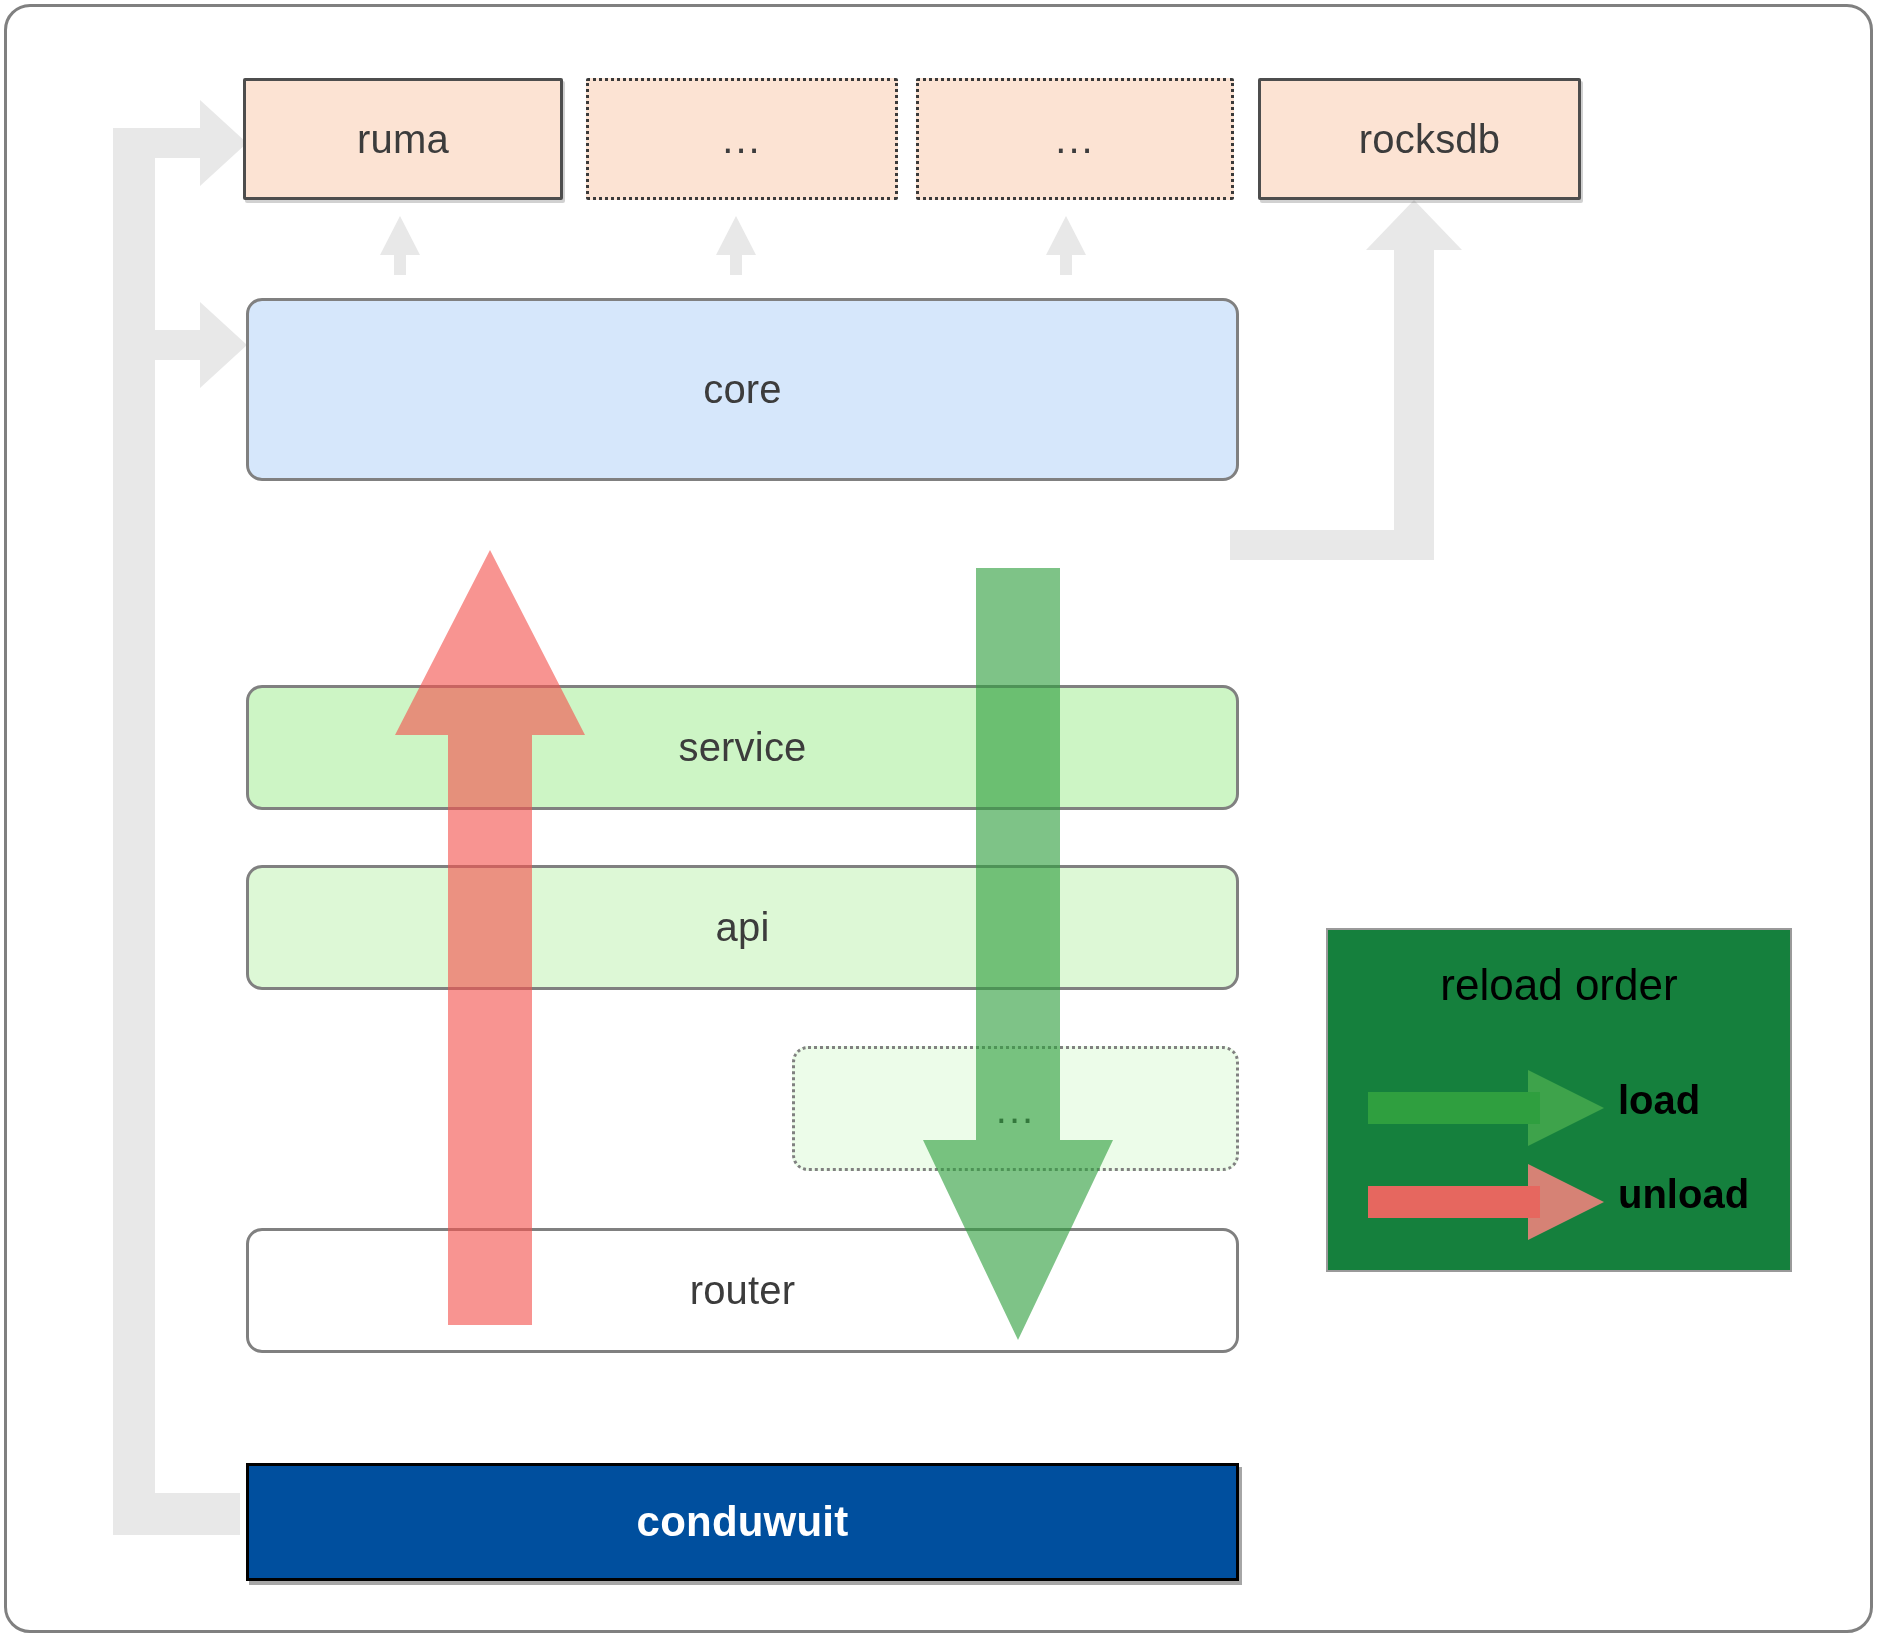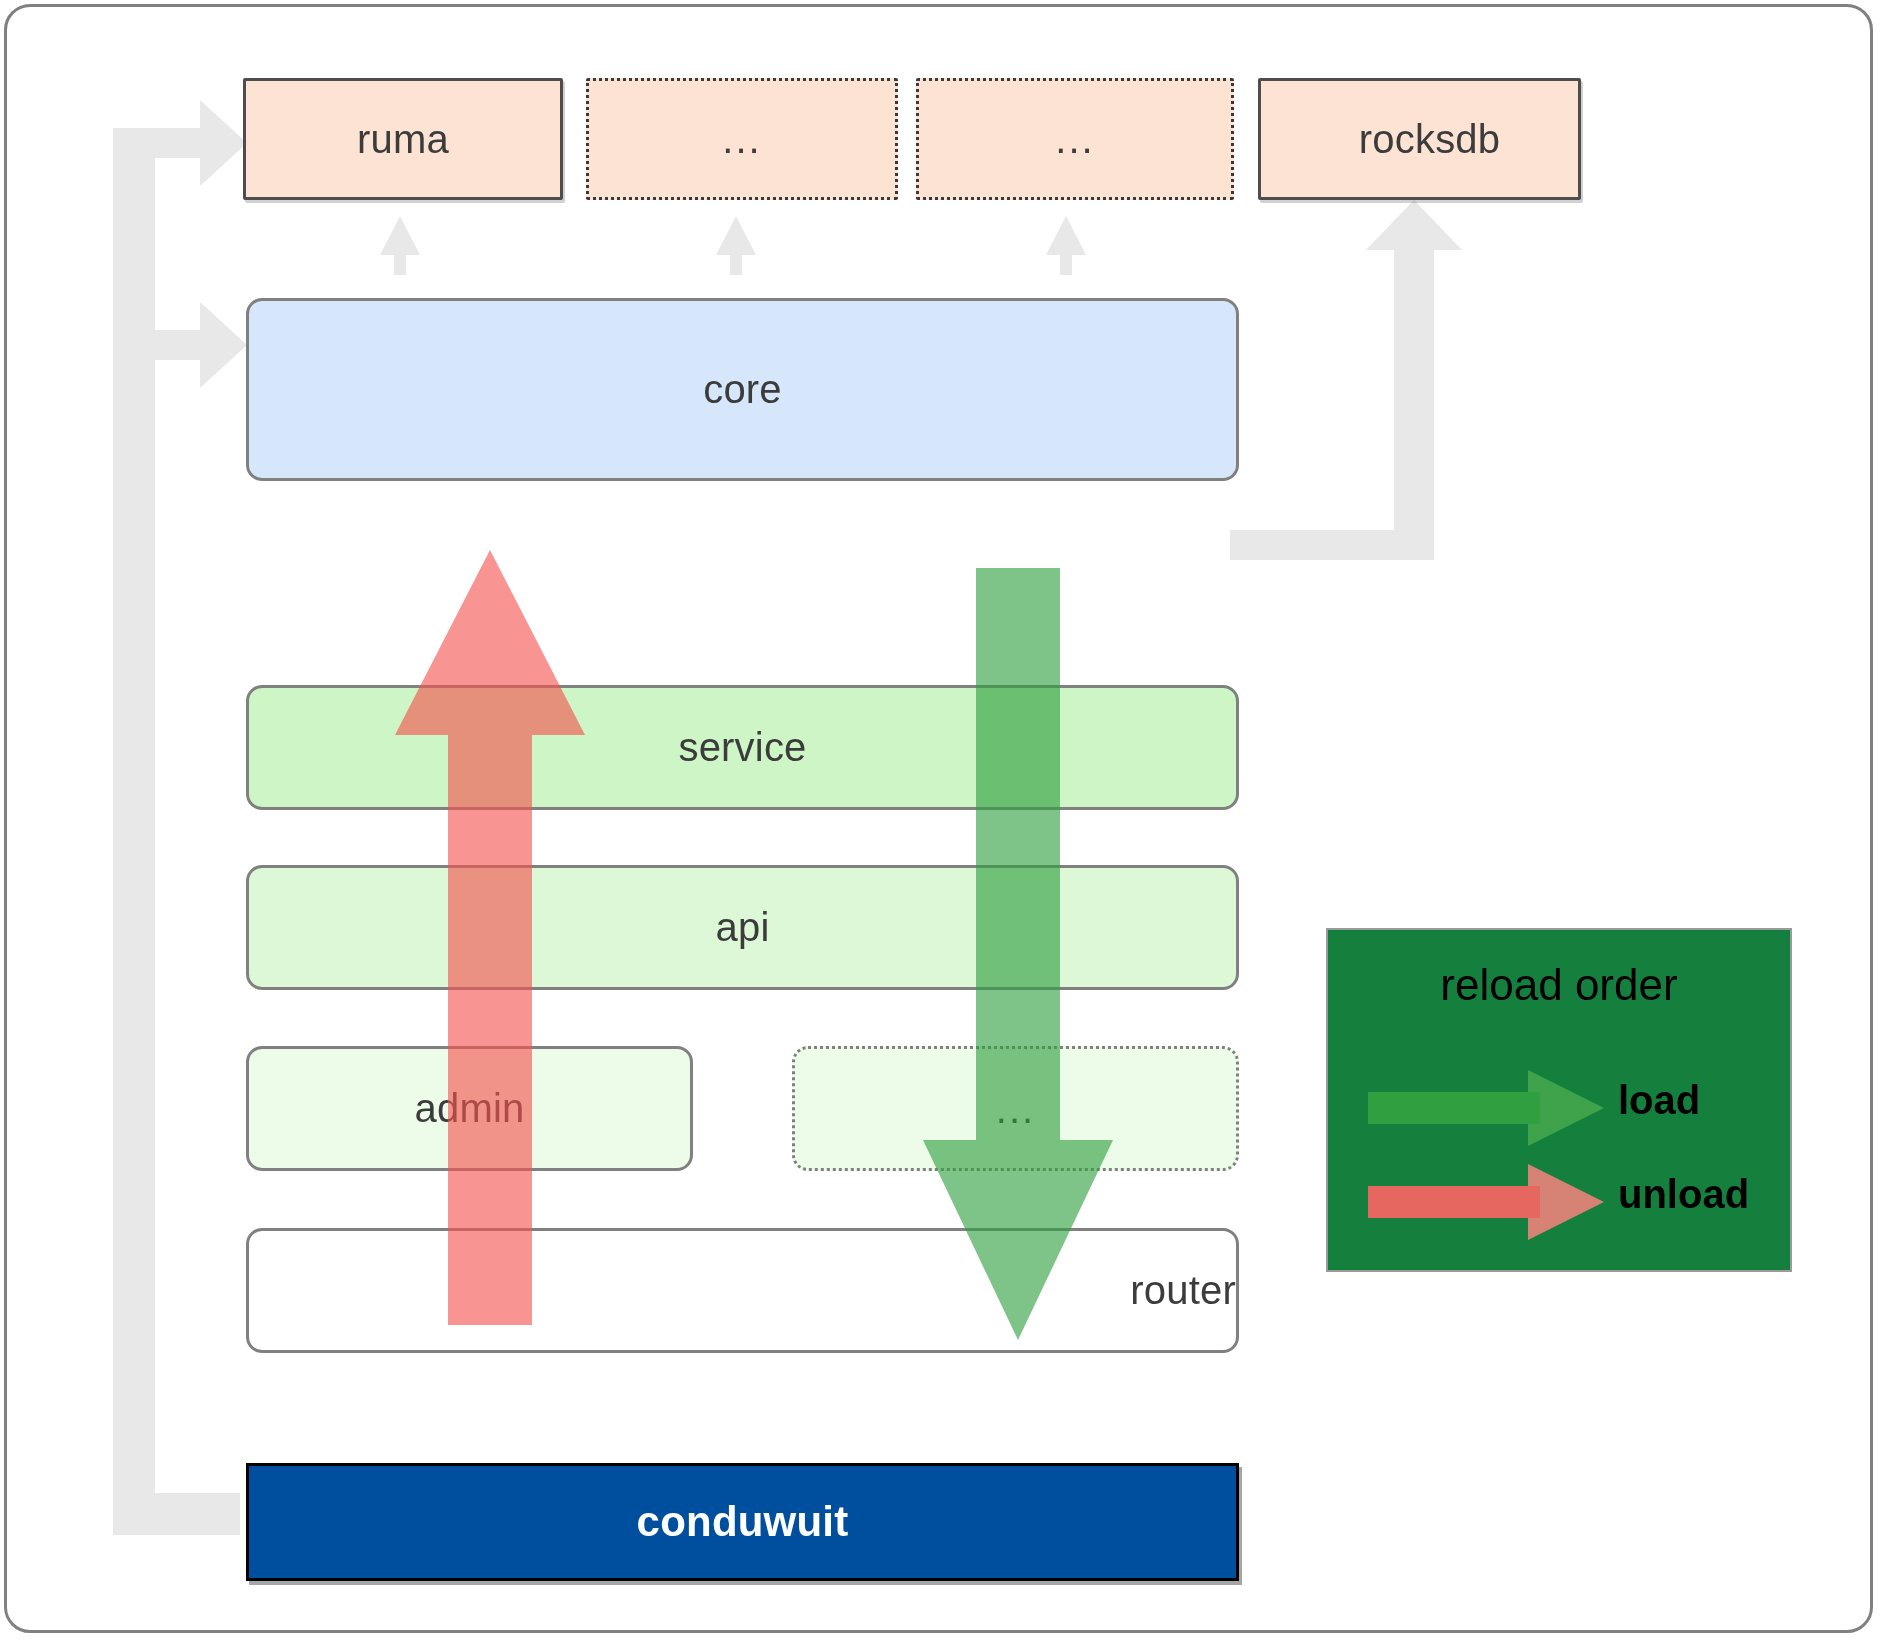--- a/index.html
+++ b/index.html
@@ -59,21 +59,21 @@
     border: 3px dotted #808080;
   }
   .node.core {
     background: #d6e7fb;
   }
   .node.l-database { background: #9bf78f; }
   .node.l-service  { background: #cdf5c5; }
   .node.l-api      { background: #ddf8d6; }
   .node.l-admin    { background: #ecfce9; }
   .node.l-dots     { background: #ecfce9; }
-  .node.l-router   { background: #ffffff; justify-content: flex-end; }
+  .node.l-router   { background: #ffffff; }
 
   .node.root {
     background: #004f9e;
     border: 3px solid #000000;
     border-radius: 0;
     color: #ffffff;
     font-weight: bold;
     font-size: 42px;
     box-shadow: 3px 4px 0 rgba(0,0,0,0.35);
   }
@@ -174,23 +174,20 @@
   <div class="node layer core" style="left:246px;top:267px;width:993px;height:183px;margin-top:31px;">
     <span>core</span>
   </div>
 
   <div class="node layer l-service" style="left:246px;top:685px;width:993px;height:125px;">
     <span>service</span>
   </div>
   <div class="node layer l-api" style="left:246px;top:865px;width:993px;height:125px;">
     <span>api</span>
   </div>
-  <div class="node layer l-admin" style="left:246px;top:1046px;width:447px;height:125px;">
-    <span>admin</span>
-  </div>
   <div class="node layer l-dots dotted" style="left:792px;top:1046px;width:447px;height:125px;">
     <span class="dots-label">...</span>
   </div>
   <div class="node layer l-router" style="left:246px;top:1228px;width:993px;height:125px;">
     <span>router</span>
   </div>
 
   <div class="node root" style="left:246px;top:1463px;width:993px;height:118px;">
     <span>conduwuit</span>
   </div>

